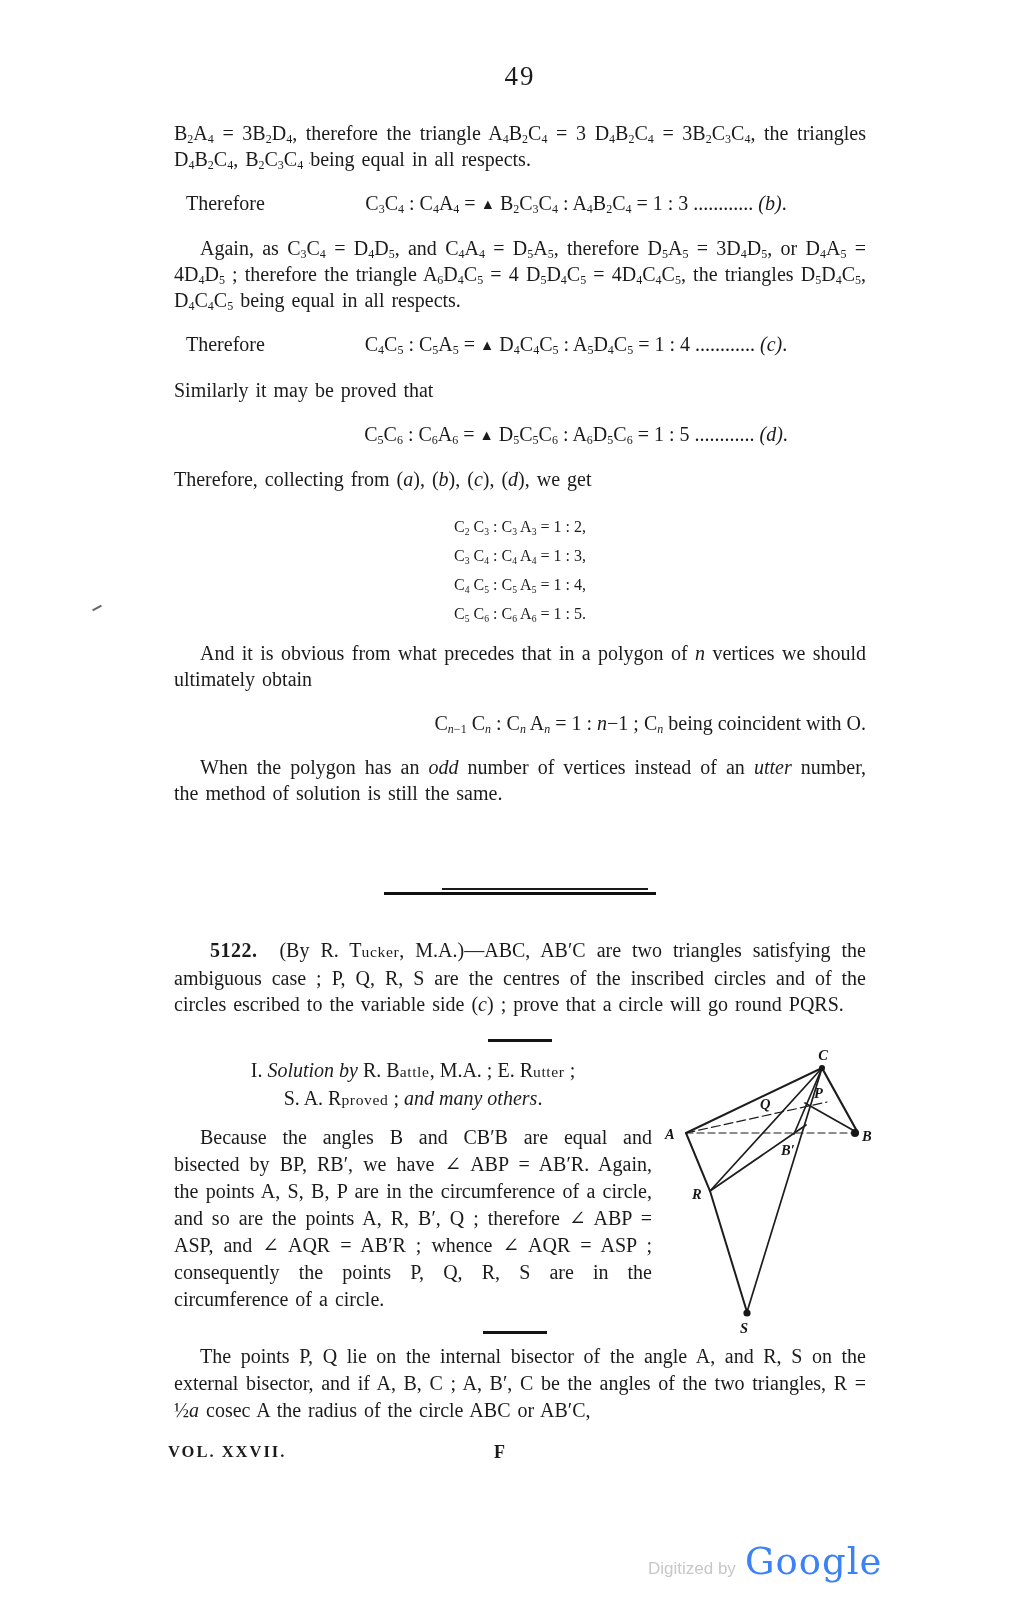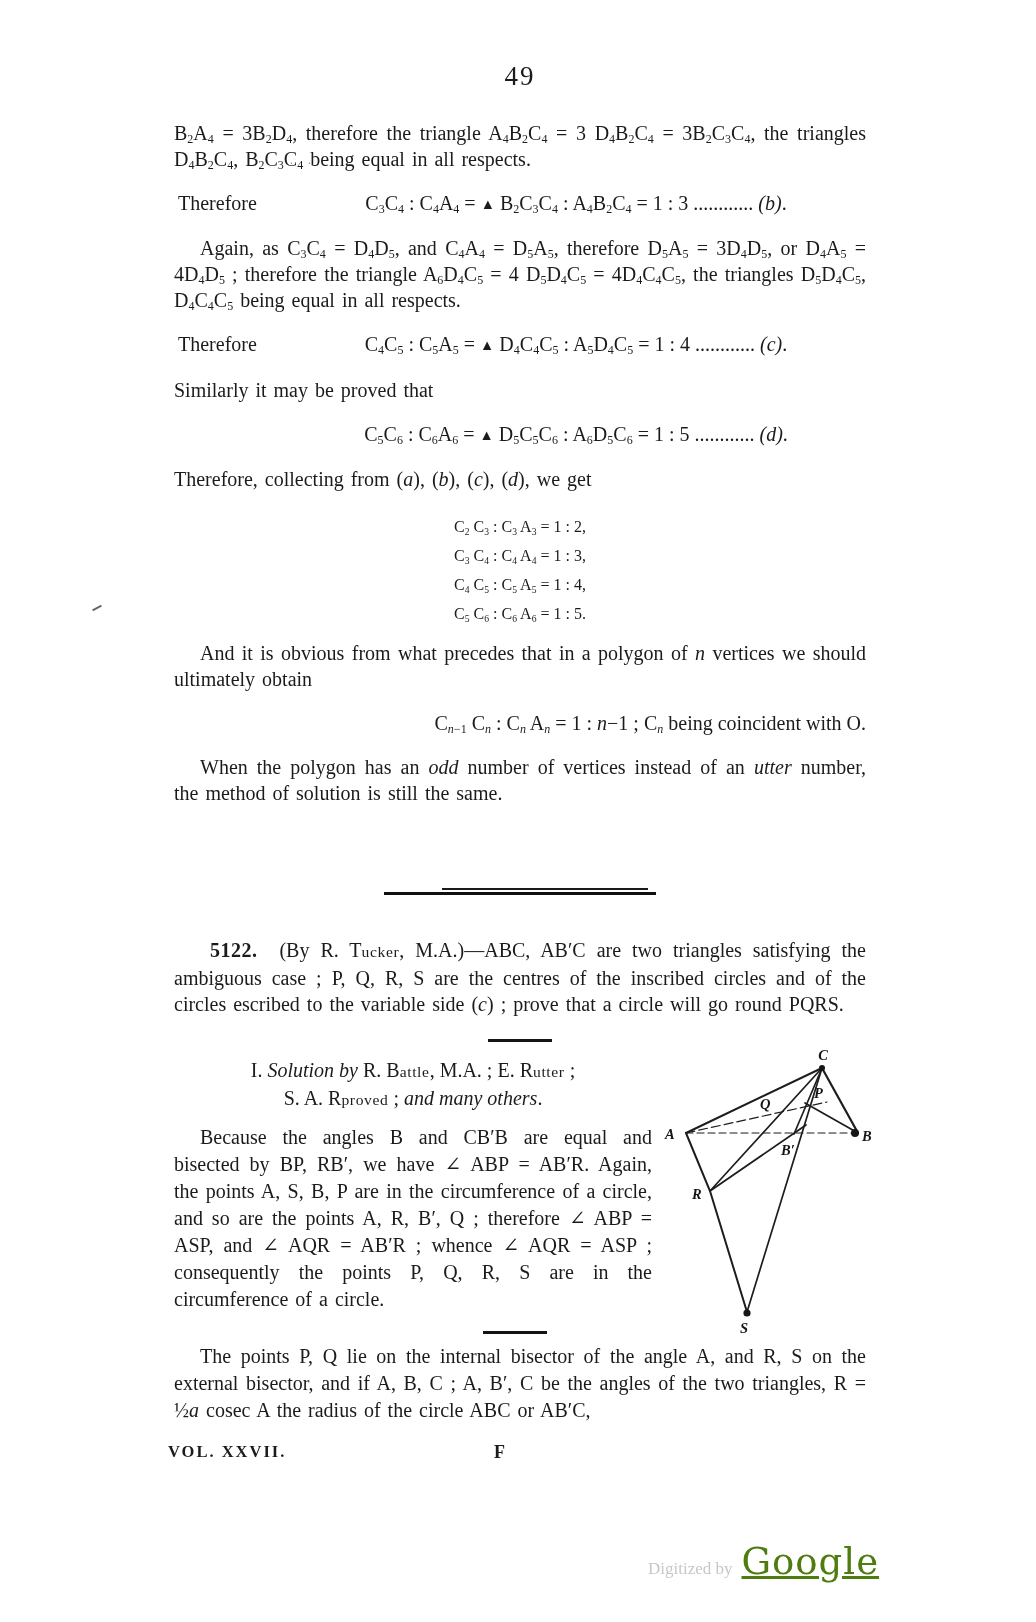--- a/index.html
+++ b/index.html
@@ -9,21 +9,21 @@
     color:#1b1b1b; overflow:hidden;
     -webkit-font-smoothing:antialiased;
   }
   .content { margin-left:156px; width:728px; }
   .pgnum { padding-top:61px; text-align:center; font-size:27px; letter-spacing:2px; }
   p, .eqrow, .eqcenter { margin:18px; font-size:20px; line-height:26px; }
   p { text-align:justify; word-spacing:0.1em; }
   .indent { text-indent:26px; }
   .m-para1 { margin-top:28px; }
   .eqrow { position:relative; text-align:center; padding-left:112px; white-space:nowrap; }
-  .eqrow .lbl { position:absolute; left:4px; padding-left:0; }
+  .eqrow .lbl { position:absolute; left:12px; padding-left:0; }
   .eqcenter { text-align:right; }
   sub { font-size:0.6em; vertical-align:-0.28em; line-height:0; }
   .sc { font-size:0.78em; letter-spacing:0.04em; }
   .tri { font-size:0.72em; vertical-align:0.05em; }
   .ratios { margin-top:20px; text-align:center; font-size:16px; line-height:29px; }
   .double-rule { margin:82px auto 0; width:272px; }
   .double-rule .t { height:2px; width:206px; margin-left:58px; background:#1a1a1a; }
   .double-rule .b { height:3px; margin-top:2px; background:#101010; }
   .rule-sm { width:64px; height:3px; background:#141414; margin:22px auto 0; }
   .bold-num { font-weight:bold; letter-spacing:0.5px; }
@@ -33,22 +33,22 @@
   .sol1-fig svg { position:absolute; top:-16px; left:-36px; }
   .sol-heading { text-align:center; font-size:20px; line-height:27px; }
   .sol-body { margin-top:11px; font-size:20px; line-height:27px; }
   .rule-sm2 { width:64px; height:3px; background:#141414; margin-top:18px; margin-left:327px; }
   .h2-heading { margin-top:9px; text-align:center; font-size:20px; line-height:27px; }
   .sol2-body { margin-top:9px; font-size:20px; line-height:27px; }
   .footer { position:relative; margin-top:5px; height:26px; font-size:16.5px; }
   .footer .vol { position:absolute; left:12px; letter-spacing:2px; font-weight:600; }
   .footer .sig { position:absolute; left:338px; font-weight:bold; font-size:18px; }
   .watermark { position:absolute; top:1540px; left:648px; display:flex; align-items:baseline; }
-  .watermark .wm-pre { font-family:Liberation Serif, serif; font-size:17px; color:#c7c7c7; margin-right:9px; }
-  .watermark .wm-logo { font-family:"DejaVu Serif",serif; font-size:37px; color:#4d7c0f; letter-spacing:1px;text-decoration:underline; }
+  .watermark .wm-pre { font-family:Liberation Sans, sans-serif; font-size:17px; color:#c7c7c7; margin-right:9px; }
+  .watermark .wm-logo { font-family:"DejaVu Serif",serif; font-size:37px; color:#3b82f6; letter-spacing:1px; }
   .artifact-dots { position:absolute; top:153px; left:290px; color:#8a8a8a; font-size:12px; letter-spacing:6px; }
   .artifact-tick { position:absolute; top:607px; left:92px; width:10px; border-bottom:2px solid #666; transform:rotate(-28deg); }
   .fig-label { font-style:italic; font-weight:bold; font-size:14.5px; }
 </style>
 </head>
 <body>
 
 <div class="page">
   <div class="artifact-dots">. .</div>
   <div class="artifact-tick"></div>

